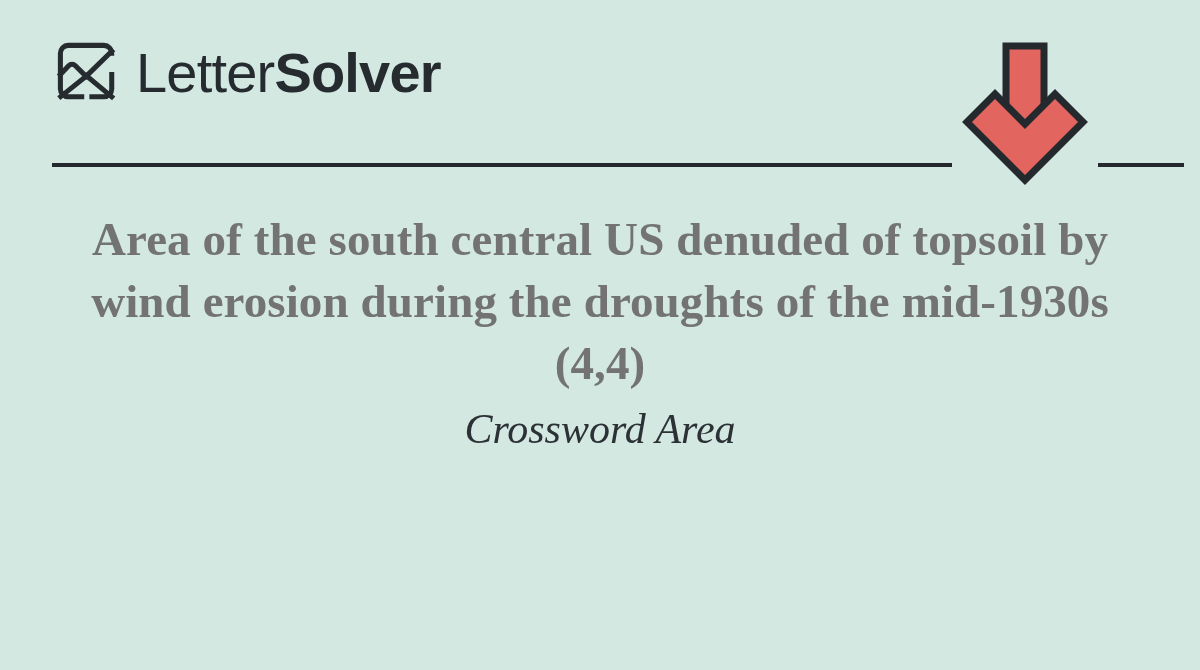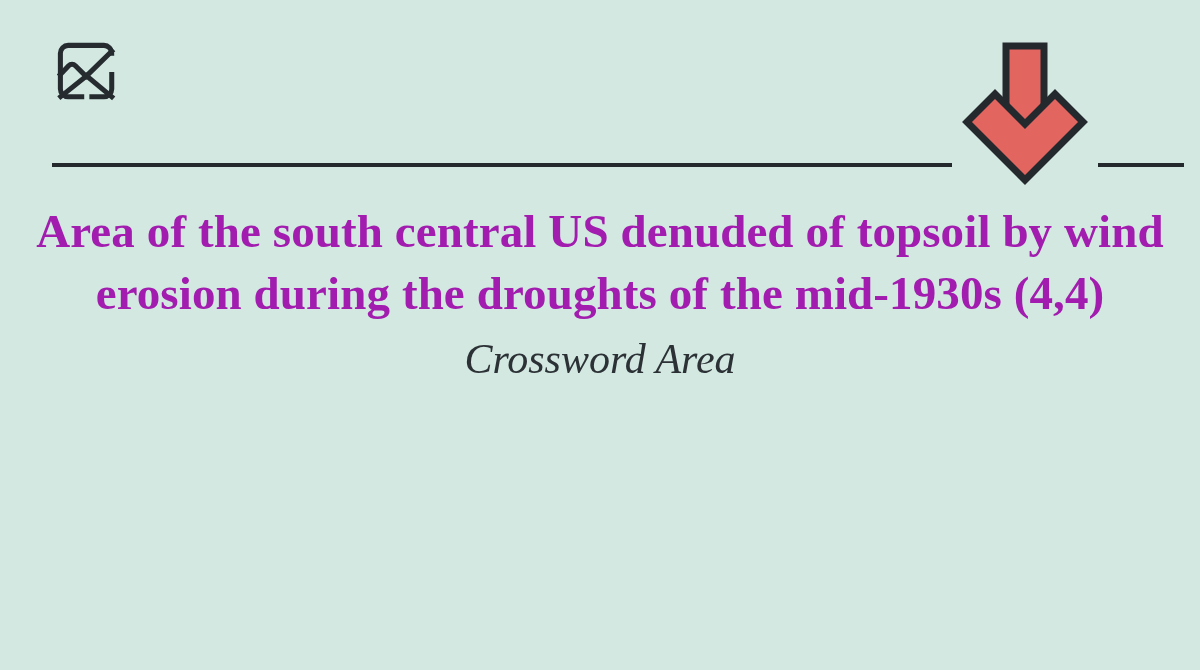--- a/index.html
+++ b/index.html
@@ -76,27 +76,27 @@
 
   
   .content {
     position: absolute;
     left: 0;
     top: 200px;
     width: 1200px;
     text-align: center;
   }
   .clue-title {
-    margin: 0;
+    margin: 8px;
     padding: 0 36px;
     font-family: "Liberation Serif", serif;
     font-weight: 700;
     font-size: 47px;
     line-height: 62px;
-    color: #a21caf;
+    color: #737373;
     letter-spacing: 0.1px;
   }
   .clue-subtitle {
     margin: 8px 0 0 0;
     padding: 0;
     font-family: "Liberation Serif", serif;
     font-style: italic;
     font-weight: 400;
     font-size: 42px;
     line-height: 54px;
@@ -113,20 +113,23 @@
     <div class="brand">
       <svg class="brand-mark" viewBox="0 0 64 64" aria-hidden="true">
         <g fill="none" stroke="#262b30" stroke-width="5.2" stroke-linecap="square" stroke-linejoin="miter">
           <path d="M56.5 11.5 A8 8 0 0 0 48.5 3.5 L11.5 3.5 A8 8 0 0 0 3.5 11.5 L3.5 48.5 A8 8 0 0 0 11.5 56.5 L25.5 56.5"></path>
           <path d="M56.5 33.5 L56.5 48.5 A8 8 0 0 1 48.5 56.5 L36.0 56.5"></path>
           <path d="M3.5 33.5 L12.0 24.5 A5 5 0 0 1 19.0 24.5 L30.0 35.5 L56.5 9.5"></path>
           <path d="M30.6 35.0 L56.5 56.5"></path>
           <path d="M30.0 35.5 L3.9 56.3"></path>
         </g>
       </svg>
+      <div class="brand-text">
+        <span class="light">Letter</span><span class="bold">Solver</span>
+      </div>
     </div>
 
     <div class="rule rule-left"></div>
     <div class="rule rule-right"></div>
 
     <svg class="arrow" viewBox="0 0 126 152" aria-hidden="true">
 
       <path d="M44 6 L82 6 L82 100 L44 100 Z" fill="#e2655f" stroke="#24292e" stroke-width="7" stroke-linejoin="miter"></path>
 
       <path d="M5 82 L33 54 L63 84 L93 54 L121 82 L63 140 Z" fill="#e2655f" stroke="#24292e" stroke-width="7" stroke-linejoin="miter"></path>

